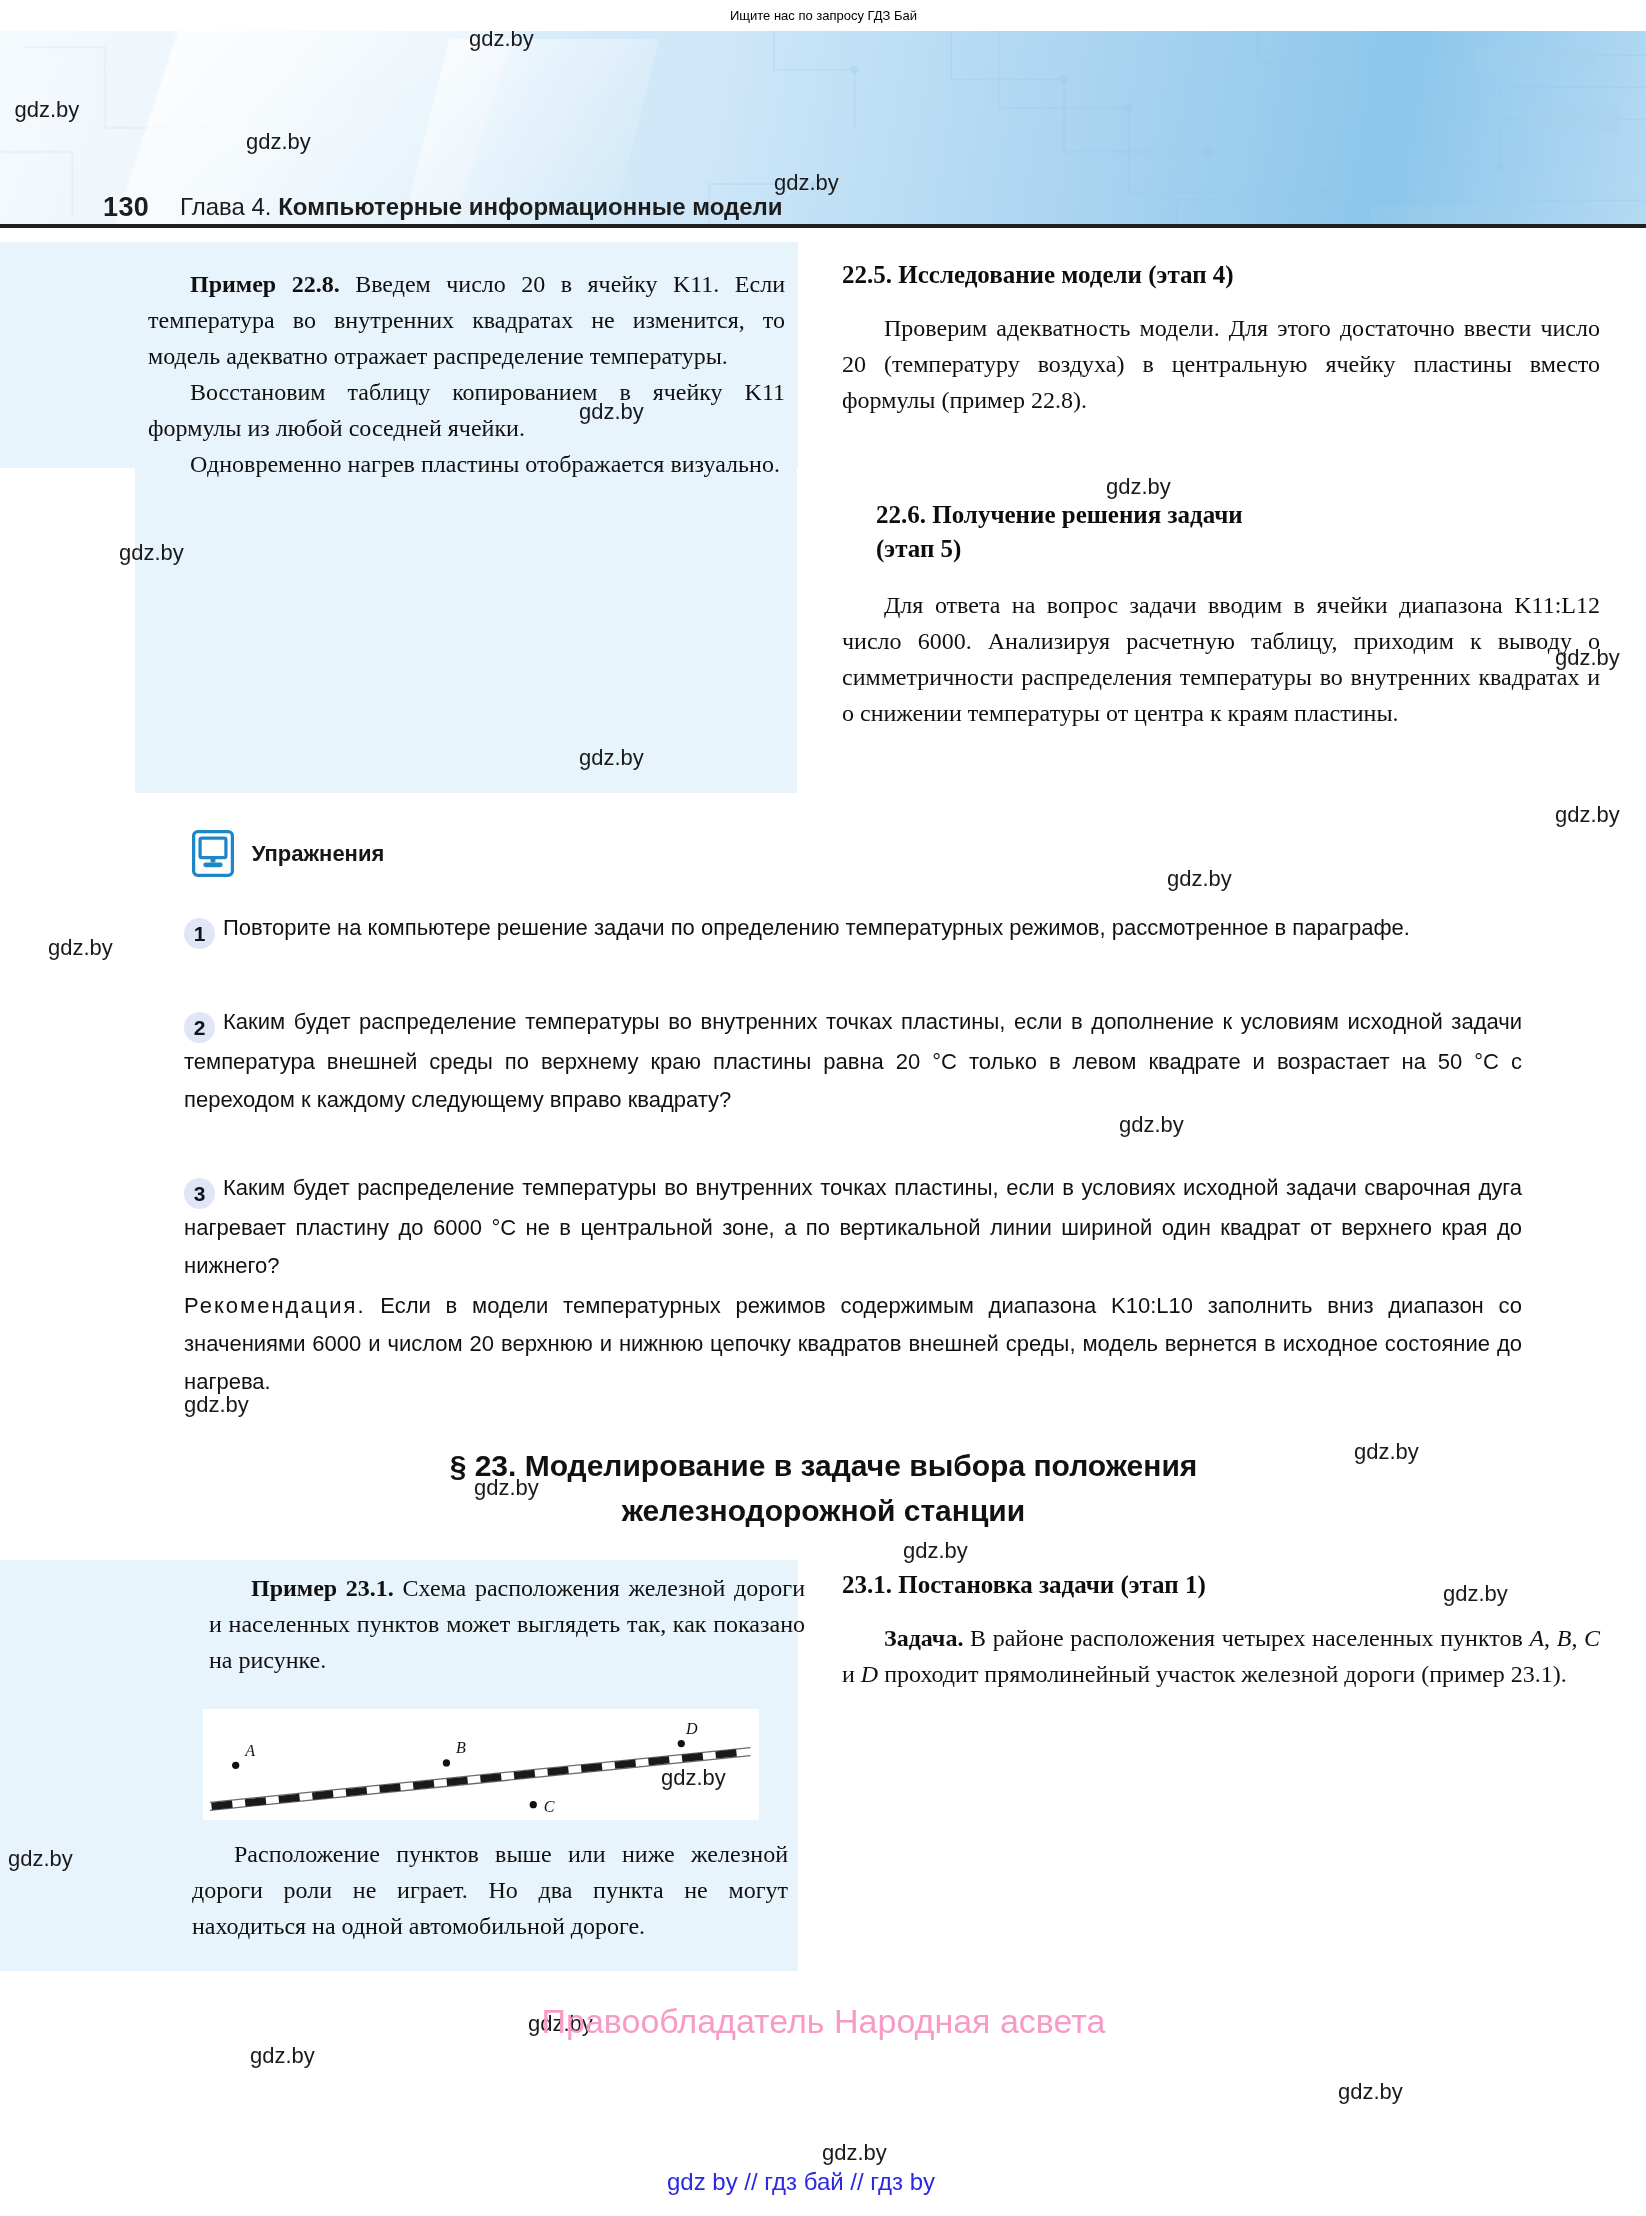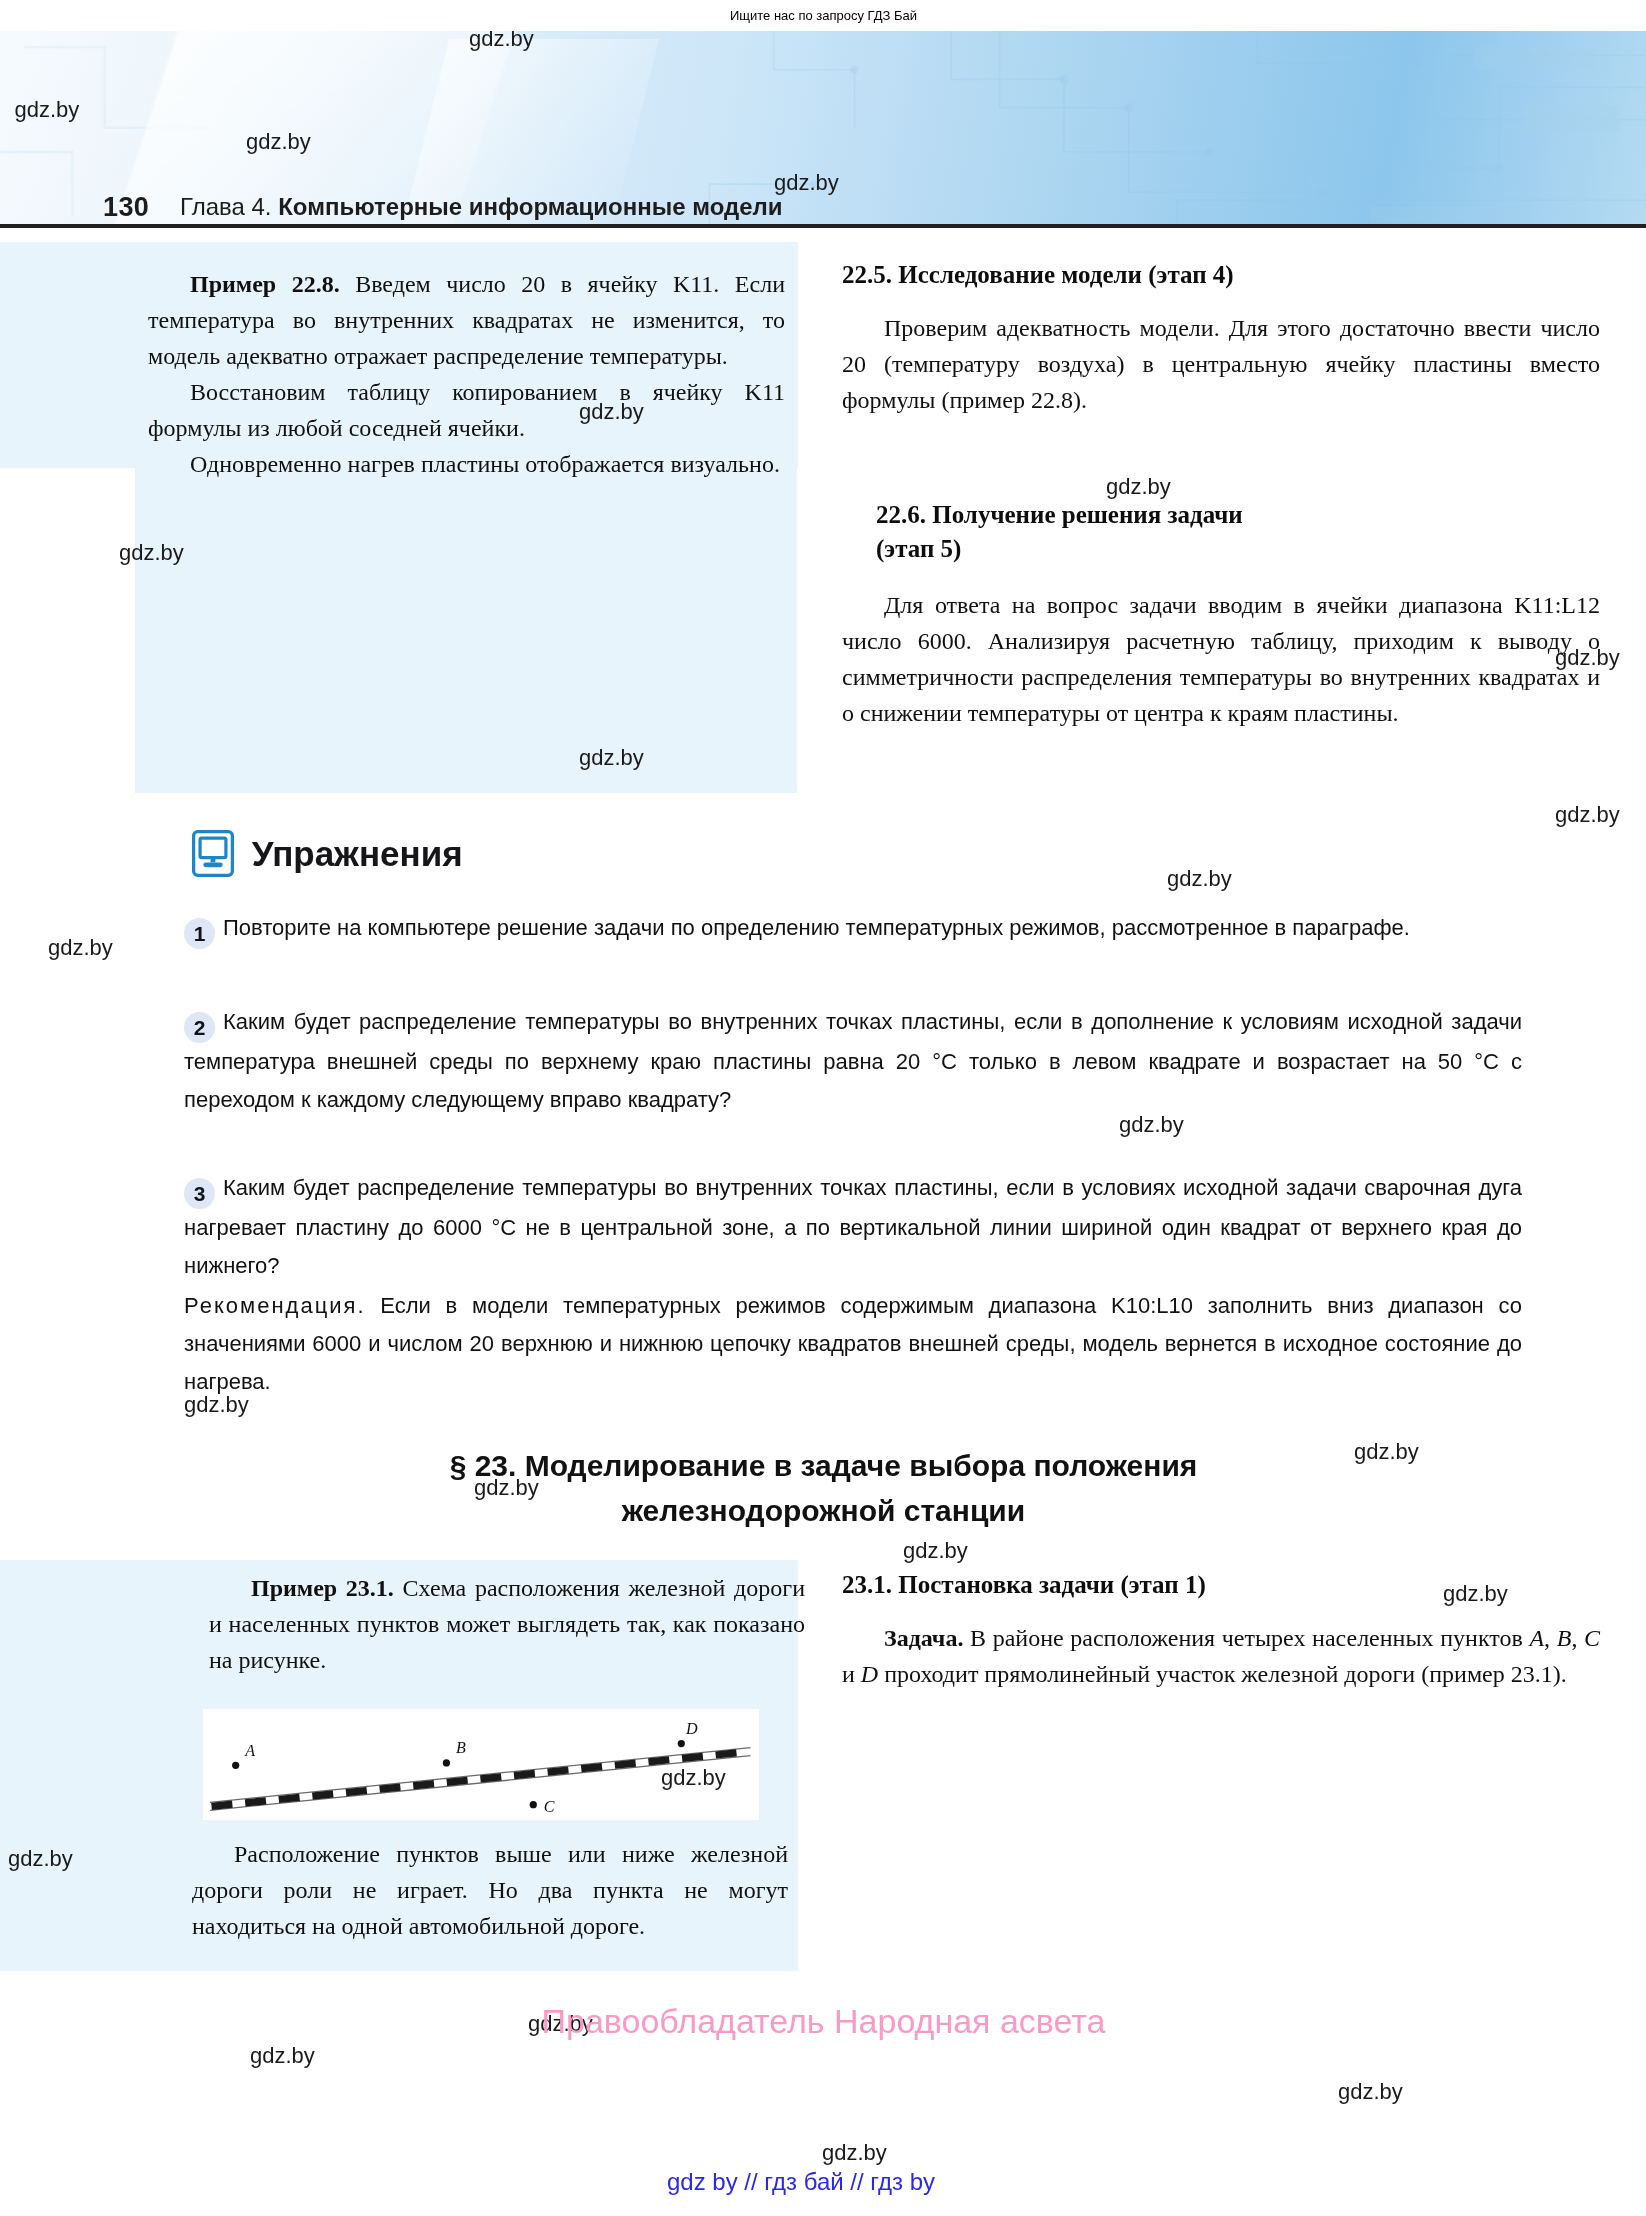--- a/index.html
+++ b/index.html
@@ -123,21 +123,21 @@
   .ex-header {
     position: absolute;
     left: 192px;
     top: 830px;
     display: flex;
     align-items: center;
     gap: 17.7px;
   }
   .monitor-icon { width: 42px; height: 47px; display: block; }
   .ex-title {
-    font-size: 35px;
+    font-size: 22px;
     font-weight: bold;
     color: #16161a;
     font-family: "Liberation Sans", sans-serif;
   }
 
   .exercise {
     position: absolute;
     left: 184px;
     width: 1338px;
     font-family: "Liberation Sans", sans-serif;

